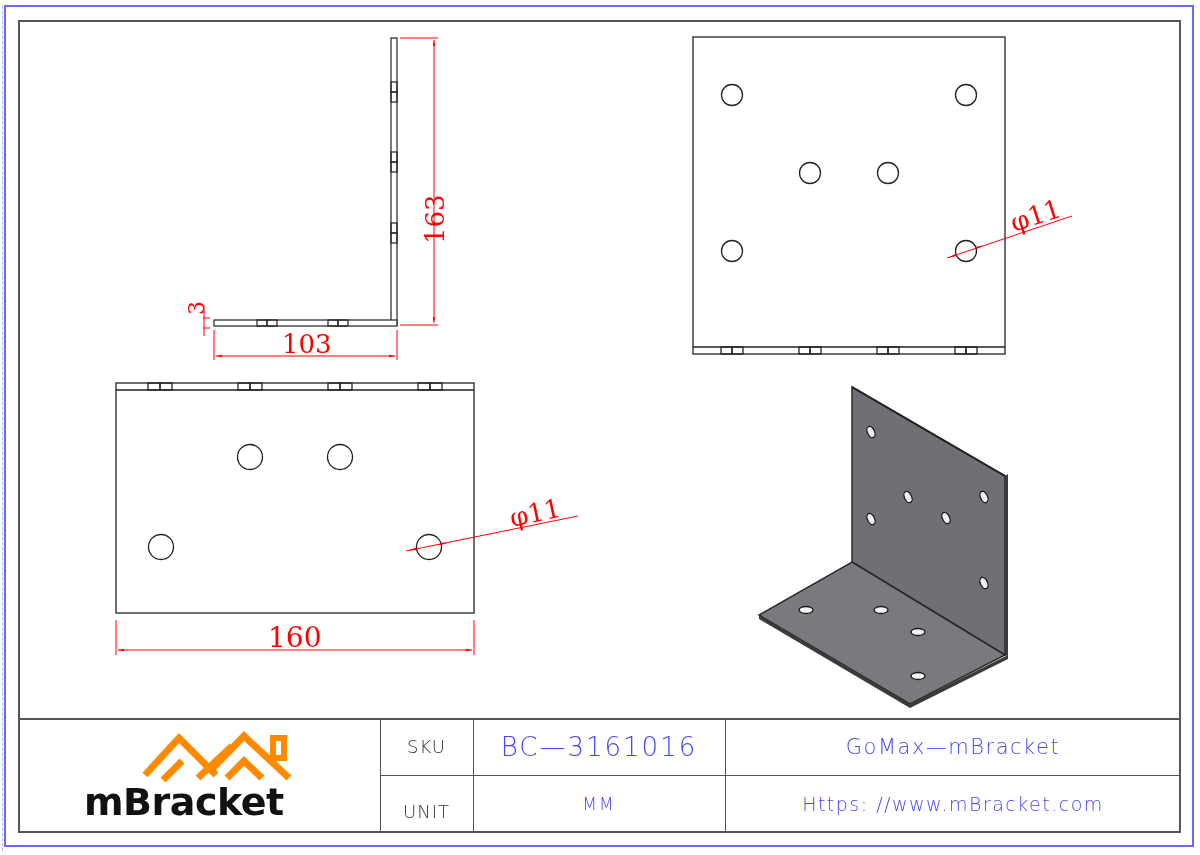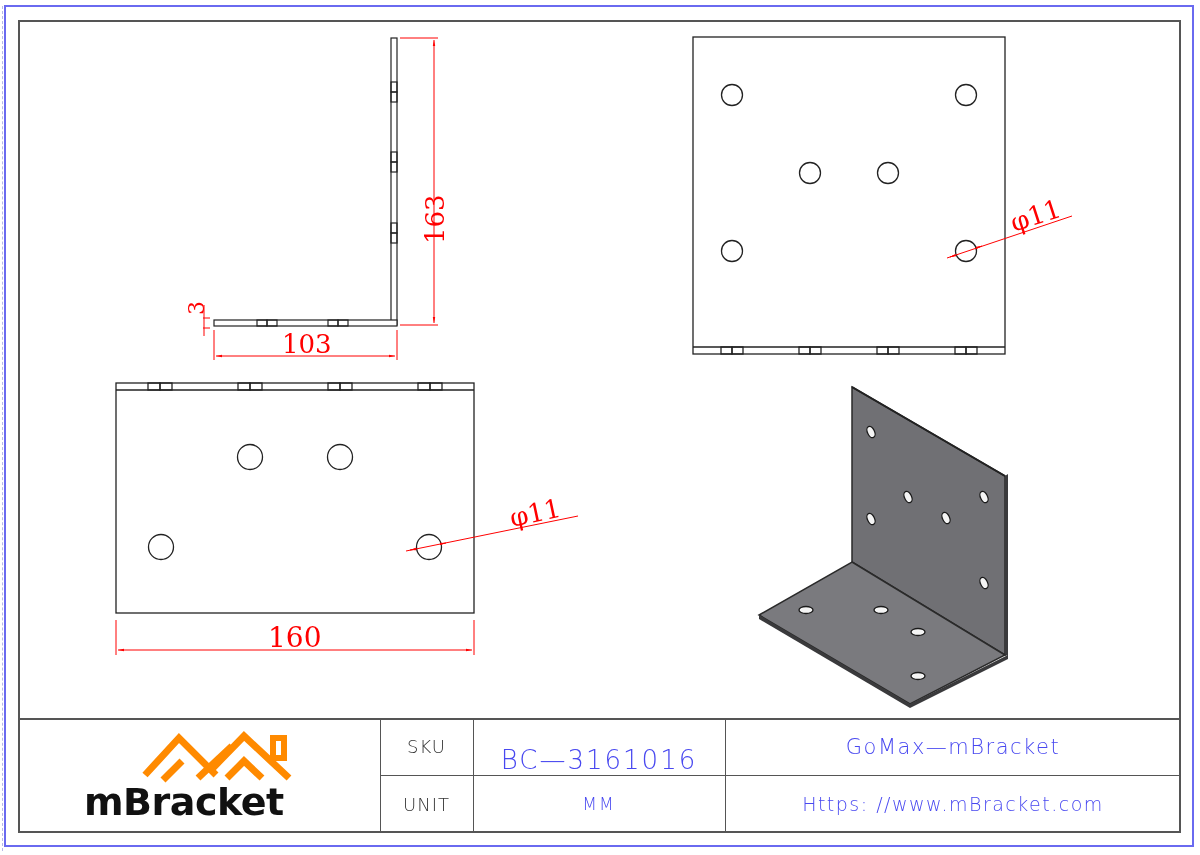--- a/index.html
+++ b/index.html
@@ -171,28 +171,28 @@
           <polyline points="209,60 226,43 244,60"></polyline>
         </g>
         <rect x="255" y="20" width="11" height="20" fill="none" stroke="#ff8a00" stroke-width="6"></rect>
       </svg>
       <span class="logo-word">mBracket</span>
     </div>
 
     <div class="tb-cell" style="left:362px; top:0; width:93px; height:57px;">
       <span class="tb-label">SKU</span>
     </div>
-    <div class="tb-cell" style="left:455px; top:0; width:252px; height:57px;align-items:flex-end;">
+    <div class="tb-cell" style="left:455px; top:0; width:252px; height:57px;">
       <span class="tb-value" style="font-size:26px; letter-spacing:2px;">BC—3161016</span>
     </div>
     <div class="tb-cell" style="left:707px; top:0; width:456px; height:57px;">
       <span class="tb-value" style="font-size:21px; letter-spacing:1.5px;">GoMax—mBracket</span>
     </div>
 
-    <div class="tb-cell" style="left:362px; top:57px; width:93px; height:58px;">
+    <div class="tb-cell" style="left:362px; top:57px; width:93px; height:72px;">
       <span class="tb-label">UNIT</span>
     </div>
     <div class="tb-cell" style="left:455px; top:57px; width:252px; height:58px;">
       <span class="tb-value" style="font-size:17px; letter-spacing:2px;">MM</span>
     </div>
     <div class="tb-cell" style="left:707px; top:57px; width:456px; height:58px;">
       <span class="tb-value" style="font-size:19px; letter-spacing:1.5px;">Https: //www.mBracket.com</span>
     </div>
   </div>
 </div>

